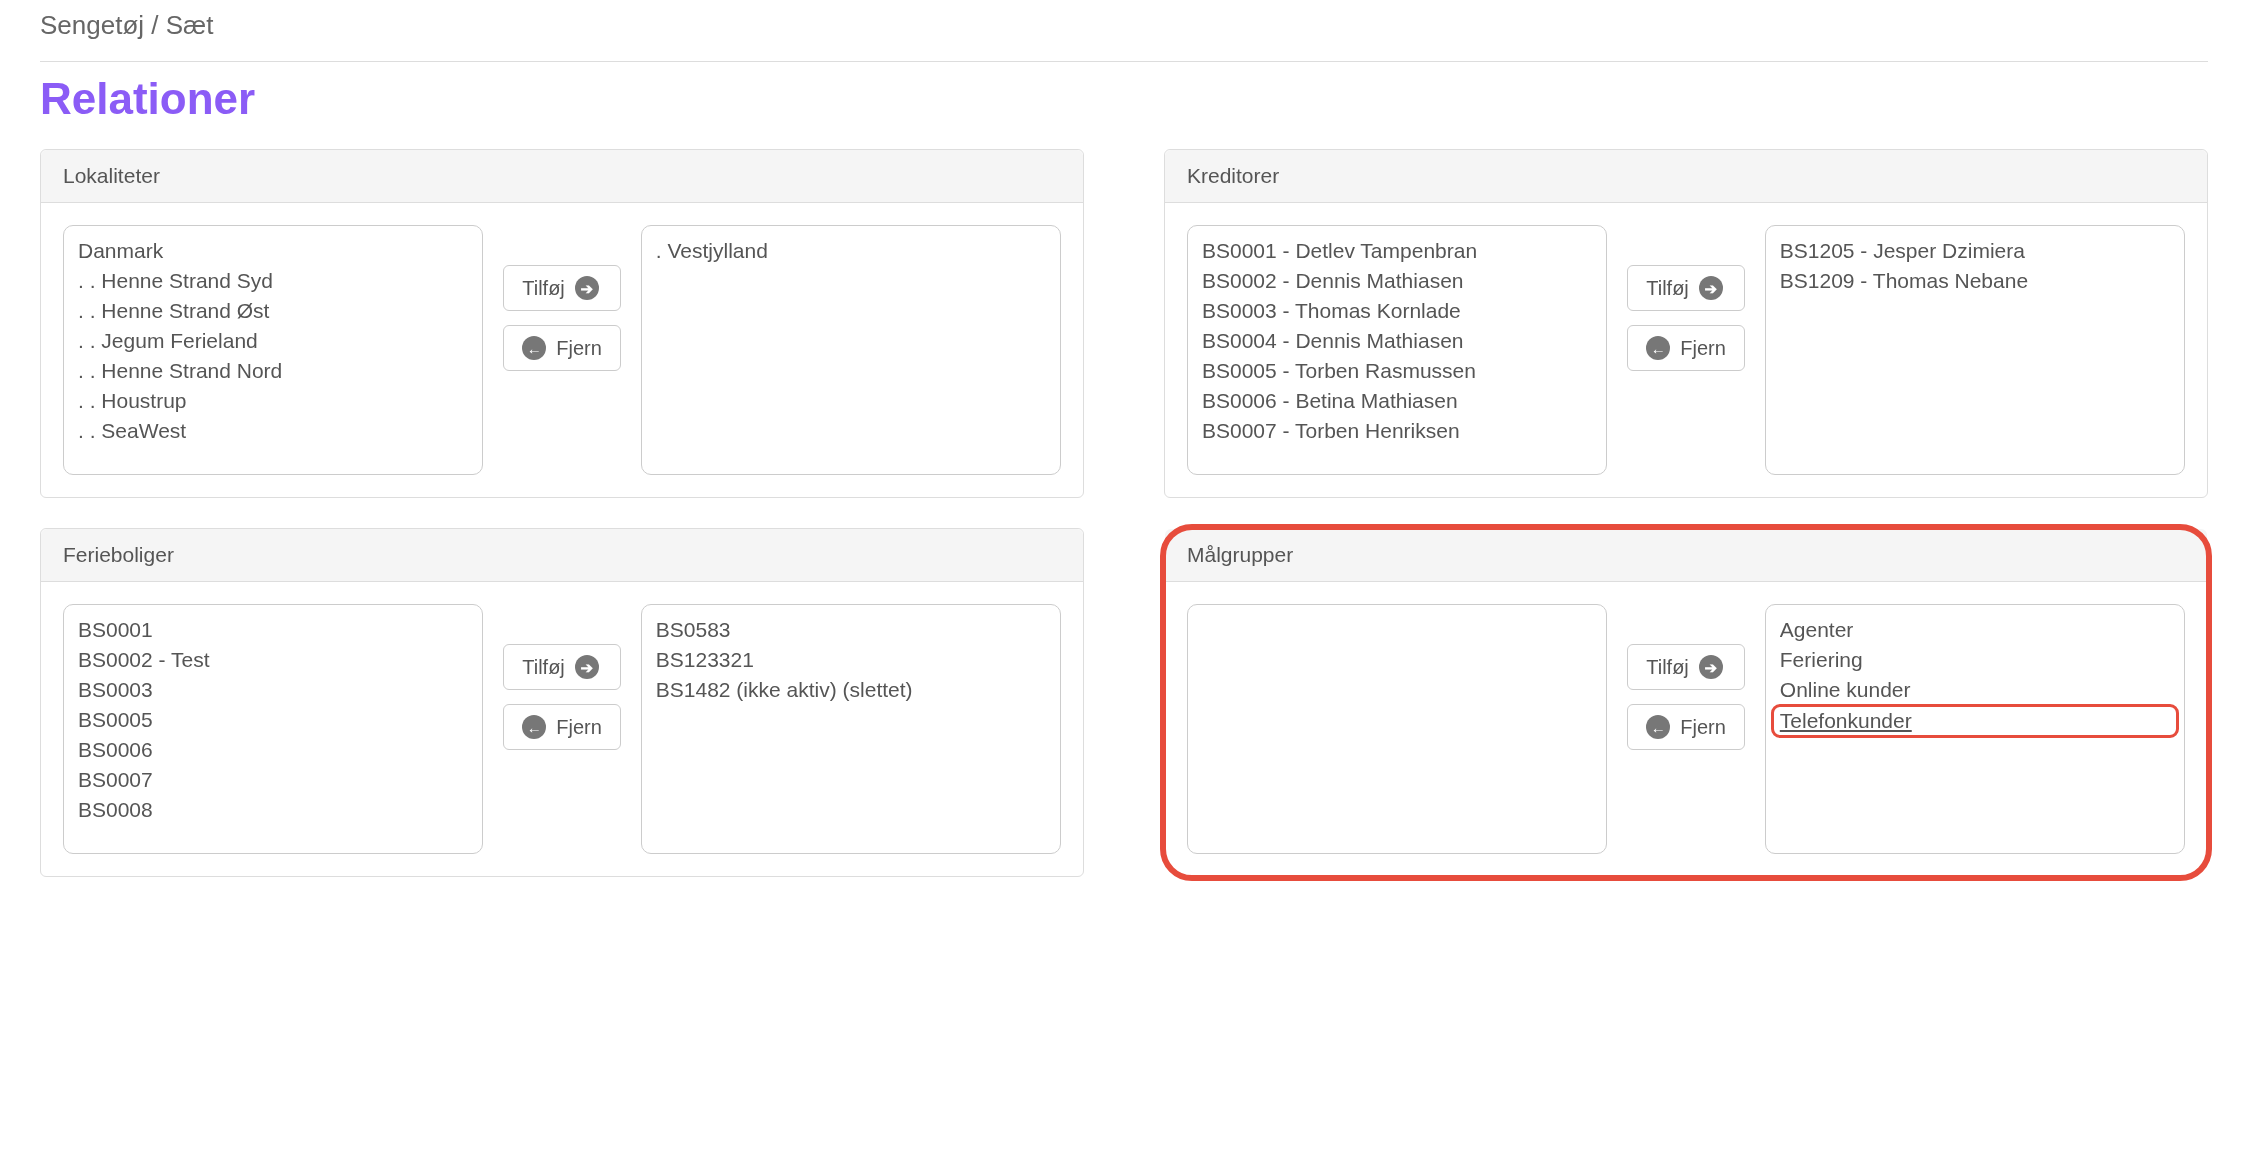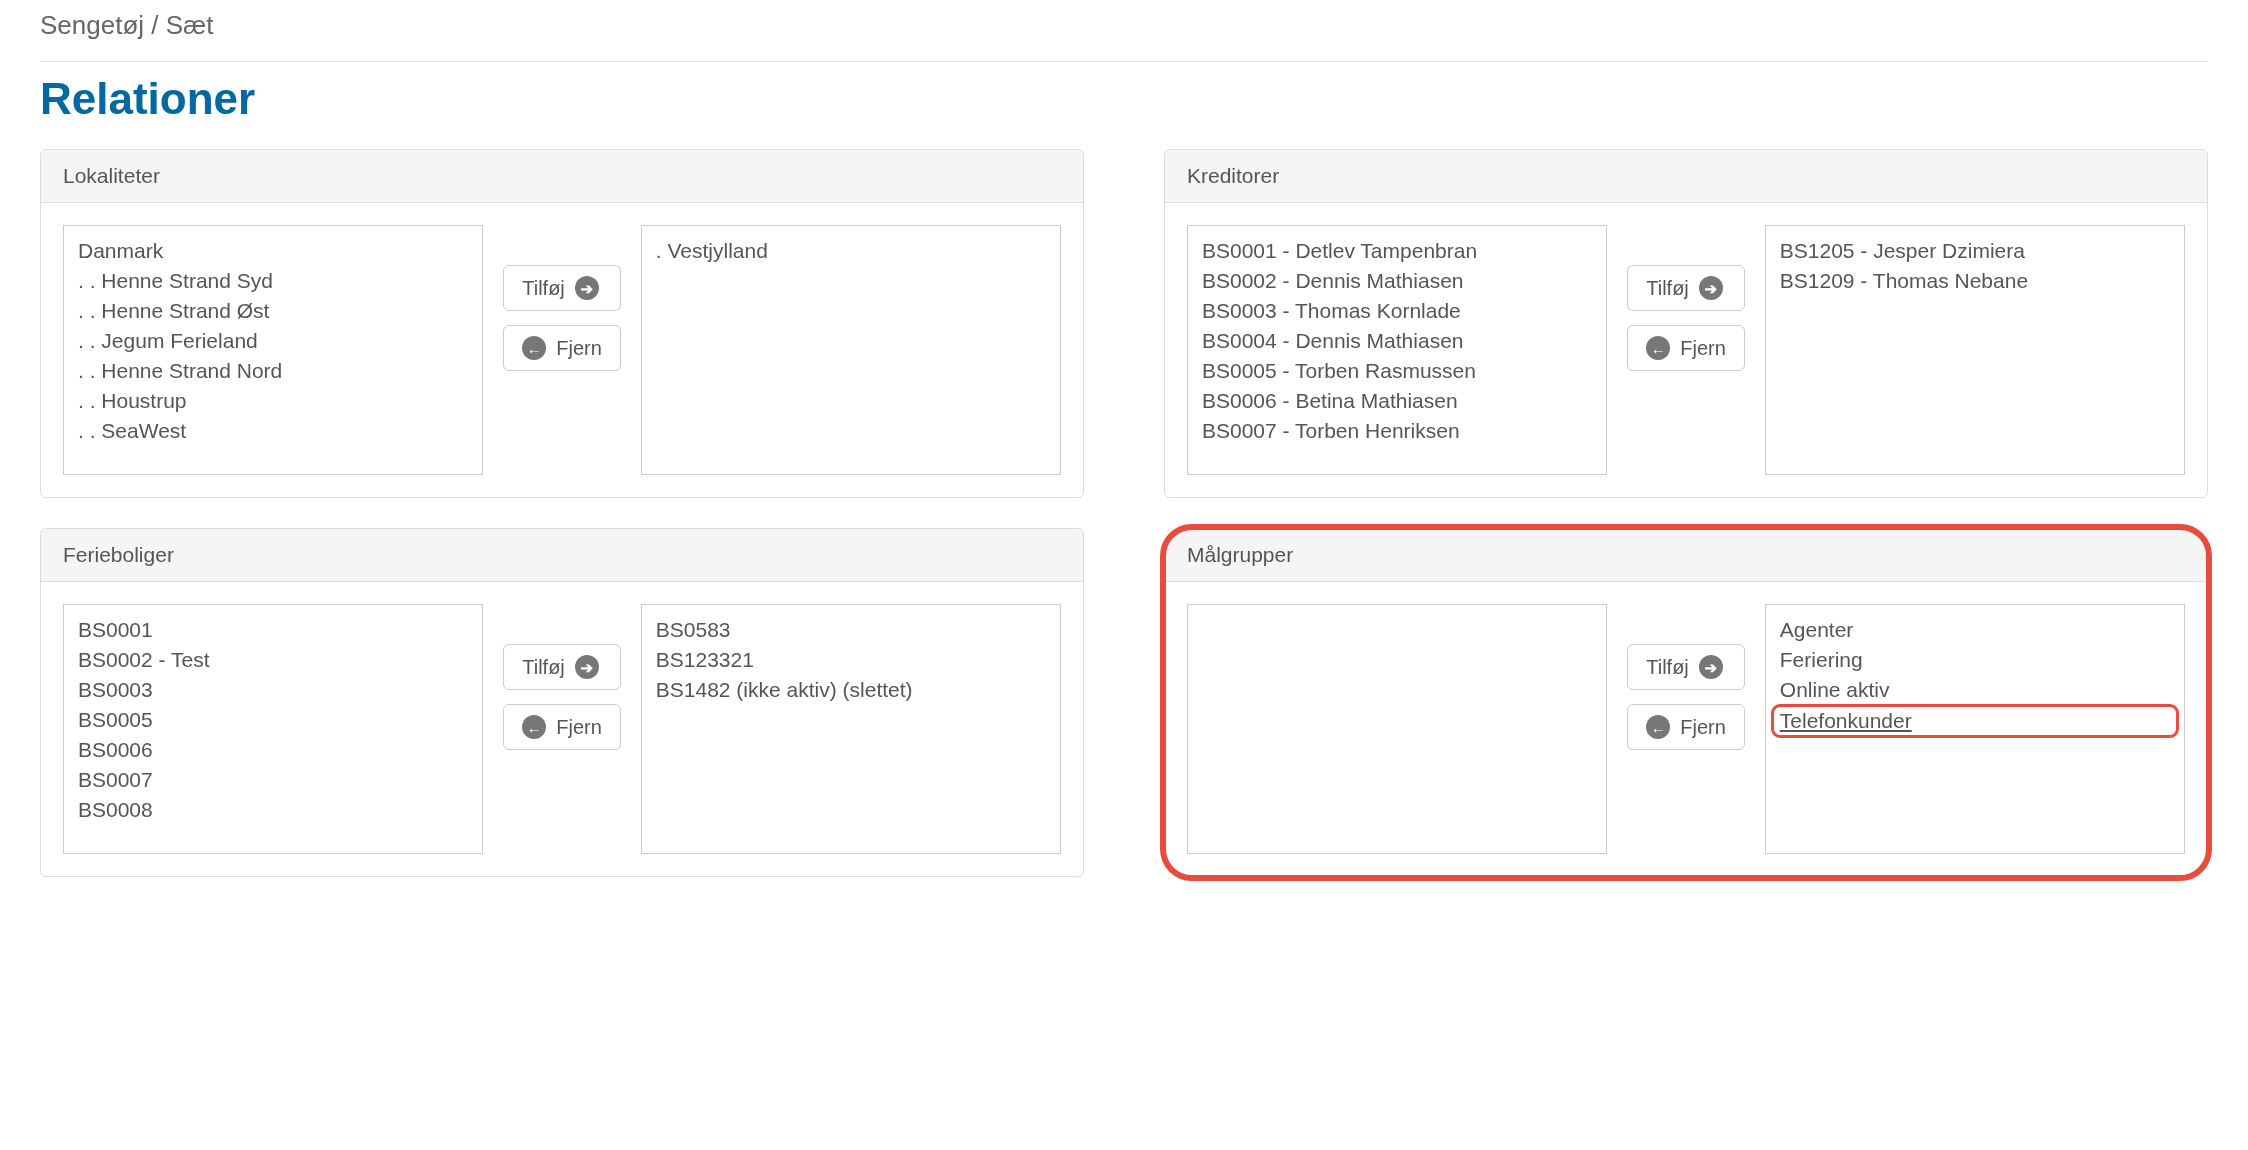--- a/index.html
+++ b/index.html
@@ -17,21 +17,21 @@
   .breadcrumb {
     font-size: 26px;
     color: #666;
     padding: 10px 0 20px 0;
     border-bottom: 1px solid #ddd;
     margin-bottom: 12px;
   }
   h1 {
     font-size: 44px;
     font-weight: 700;
-    color: #0369a1;
+    color: #8b5cf6;
     margin: 10px 0 25px 0;
   }
   .grid {
     display: grid;
     grid-template-columns: 1fr 1fr;
     gap: 30px 80px;
   }
   .panel {
     border: 1px solid #ddd;
     border-radius: 6px;
@@ -48,21 +48,21 @@
   }
   .panel-body {
     padding: 22px;
     display: flex;
     align-items: flex-start;
     gap: 20px;
   }
   .listbox {
     flex: 1;
     border: 1px solid #ccc;
-    border-radius: 0;
+    border-radius: 10px;
     height: 250px;
     overflow-y: scroll;
     padding: 10px 14px;
     background: #fff;
   }
   .listbox .item {
     padding: 3px 0;
     font-size: 21px;
     color: #555;
     white-space: nowrap;
@@ -226,20 +226,20 @@
             <span class="icon-circle">➔</span>
           </button>
           <button class="btn">
             <span class="icon-circle">←</span>
             <span>Fjern</span>
           </button>
         </div>
         <div class="listbox">
             <div class="item">Agenter</div>
             <div class="item">Feriering</div>
-            <div class="item">Online aktiv</div>
+            <div class="item">Online kunder</div>
             <div class="item highlight-item">Telefonkunder</div>
           </div>
       </div>
     </div>
 
   </div>
 </div>
 
 </body></html>

